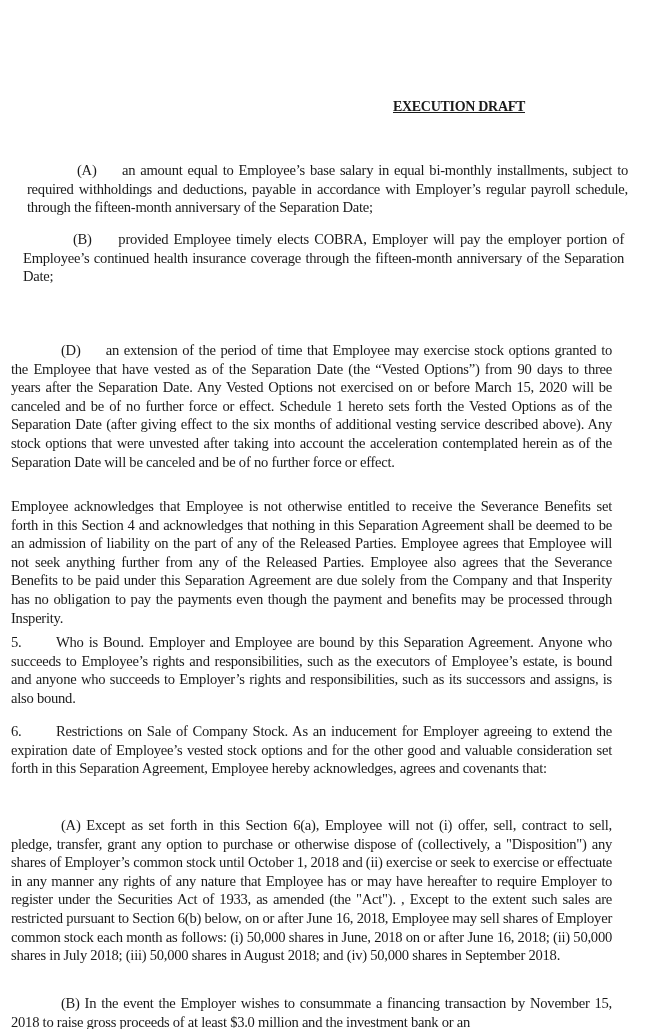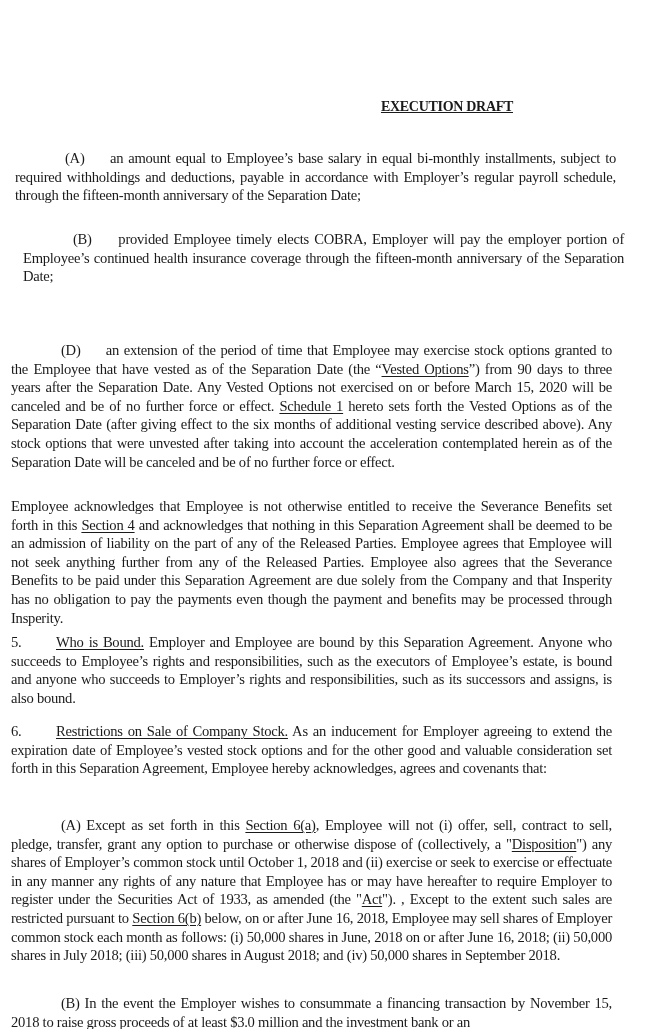--- a/index.html
+++ b/index.html
@@ -1,44 +1,44 @@
 <!DOCTYPE html>
 <html><head>
 <meta charset="utf-8">
 <style>
   html, body { margin: 0; padding: 0; background: #ffffff; }
   body {
     width: 660px; height: 1029px; overflow: hidden; position: relative;
     font-family: "Liberation Serif", "DejaVu Serif", serif;
     color: #1a1a1a;
   }
-  .page { position: absolute; left: 0; top: 0; width: 560px; height: 1029px; }
+  .page { position: absolute; left: 0; top: 0; width: 560px; height: 1029px; padding-left: 12px; }
   .header {
     position: absolute; top: 99px; right: 47px;
     font-weight: bold; font-size: 14px; text-decoration: underline;
     letter-spacing: -0.3px;
   }
   .para {
     position: absolute; left: 11px; width: 601px;
     font-size: 14.6px; line-height: 18.6px; text-align: justify;
     text-align-last: left; letter-spacing: -0.25px; word-spacing: 0px;
   }
   .indent { text-indent: 50px; }
   .tab-label { display: inline-block; width: 40px; text-indent: 0; }
   .num-label { display: inline-block; width: 45px; }
-  .ul { text-decoration: underline; text-decoration-thickness: 1px; text-underline-offset: 2px; }
+  .ul { text-decoration-thickness: 1px; text-underline-offset: 2px; }
 </style>
 </head>
 <body>
 
 <div class="page">
 
   <div class="header">EXECUTION DRAFT</div>
 
-  <p class="para indent" style="top:145px; margin:4px;"><span class="tab-label">(A)</span> <span>an amount equal to Employee’s base salary in equal bi-monthly installments, subject to required withholdings and deductions, payable in accordance with Employer’s regular payroll schedule, through the fifteen-month anniversary of the Separation Date;</span></p>
+  <p class="para indent" style="top:145px; margin:16px;"><span class="tab-label">(A)</span> <span>an amount equal to Employee’s base salary in equal bi-monthly installments, subject to required withholdings and deductions, payable in accordance with Employer’s regular payroll schedule, through the fifteen-month anniversary of the Separation Date;</span></p>
 
   <p class="para indent" style="top:218px; margin:12px;"><span class="tab-label">(B)</span> <span>provided Employee timely elects COBRA, Employer will pay the employer portion of Employee’s continued health insurance coverage through the fifteen-month anniversary of the Separation Date;</span></p>
 
 
   <p class="para indent" style="top:341px; margin:0;"><span class="tab-label">(D)</span> <span>an extension of the period of time that Employee may exercise stock options granted to the Employee that have vested as of the Separation Date (the “</span><span class="ul">Vested Options</span><span>”) from 90 days to three years after the Separation Date. Any Vested Options not exercised on or before March 15, 2020 will be canceled and be of no further force or effect. </span><span class="ul">Schedule 1</span><span> hereto sets forth the Vested Options as of the Separation Date (after giving effect to the six months of additional vesting service described above). Any stock options that were unvested after taking into account the acceleration contemplated herein as of the Separation Date will be canceled and be of no further force or effect.</span></p>
 
   <p class="para" style="top:497px; margin:0;"><span>Employee acknowledges that Employee is not otherwise entitled to receive the Severance Benefits set forth in this </span><span class="ul">Section 4</span><span> and acknowledges that nothing in this Separation Agreement shall be deemed to be an admission of liability on the part of any of the Released Parties. Employee agrees that Employee will not seek anything further from any of the Released Parties.  Employee also agrees that the Severance Benefits to be paid under this Separation Agreement are due solely from the Company and that Insperity has no obligation to pay the payments even though the payment and benefits may be processed through Insperity.</span></p>
 
   <p class="para" style="top:633px; margin:0;"><span class="num-label">5.</span><span class="ul">Who is Bound.</span><span> Employer and Employee are bound by this Separation Agreement. Anyone who succeeds to Employee’s rights and responsibilities, such as the executors of Employee’s estate, is bound and anyone who succeeds to Employer’s rights and responsibilities, such as its successors and assigns, is also bound.</span></p>
 

